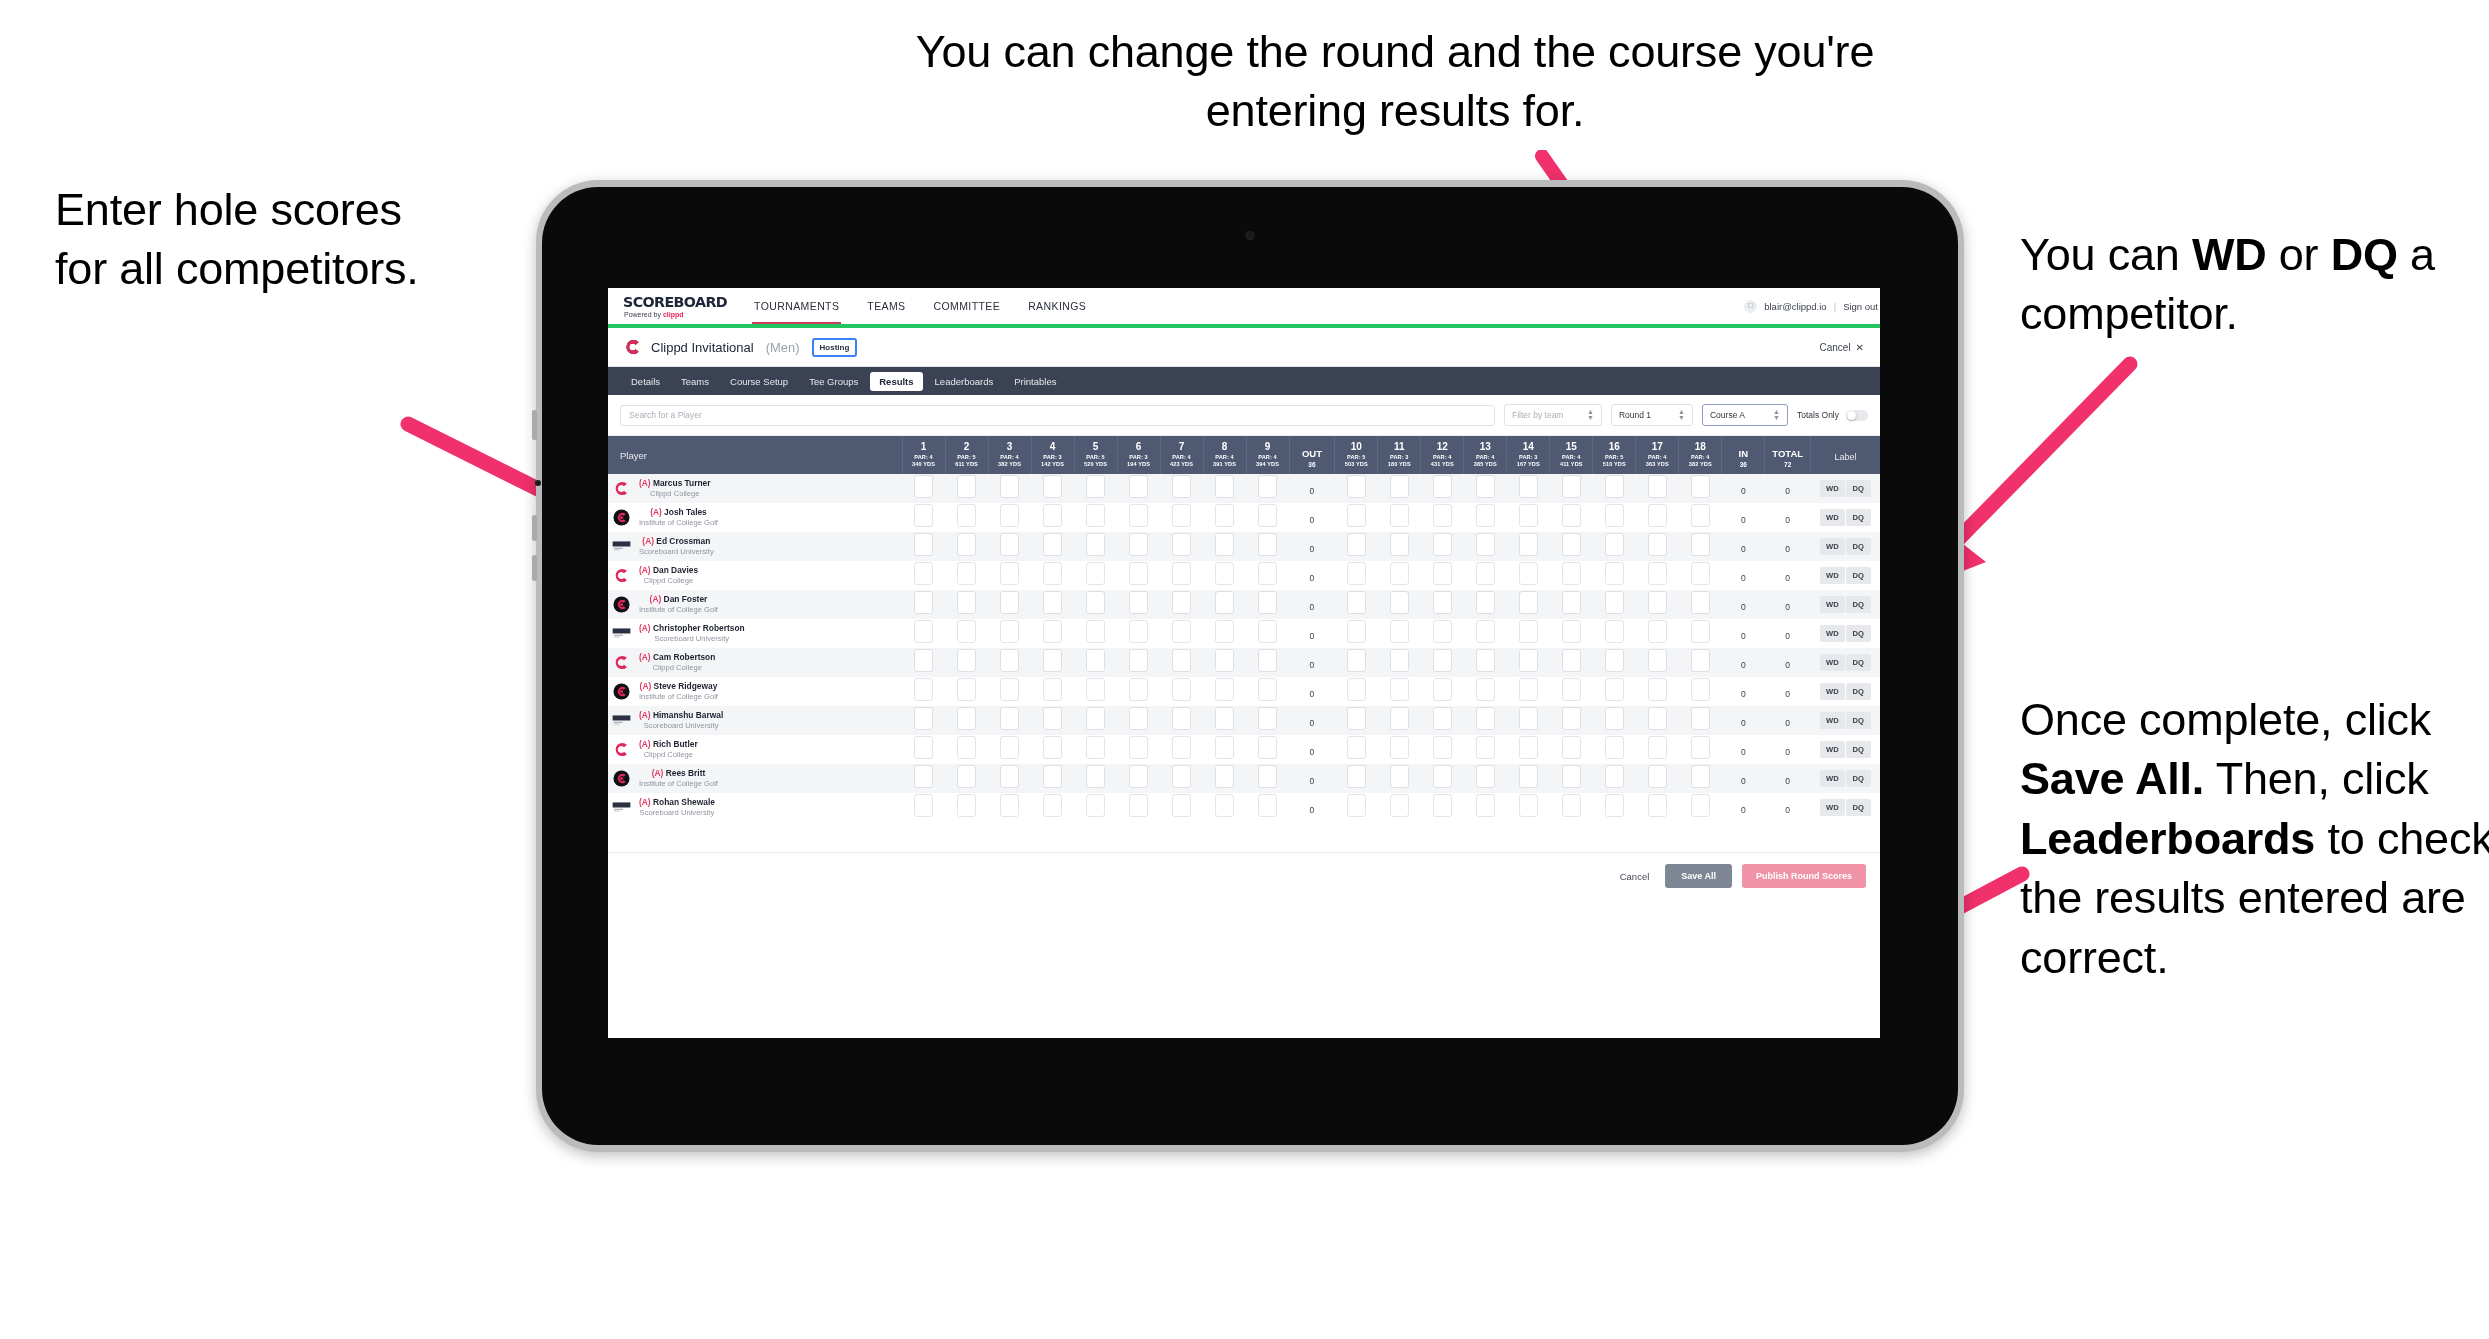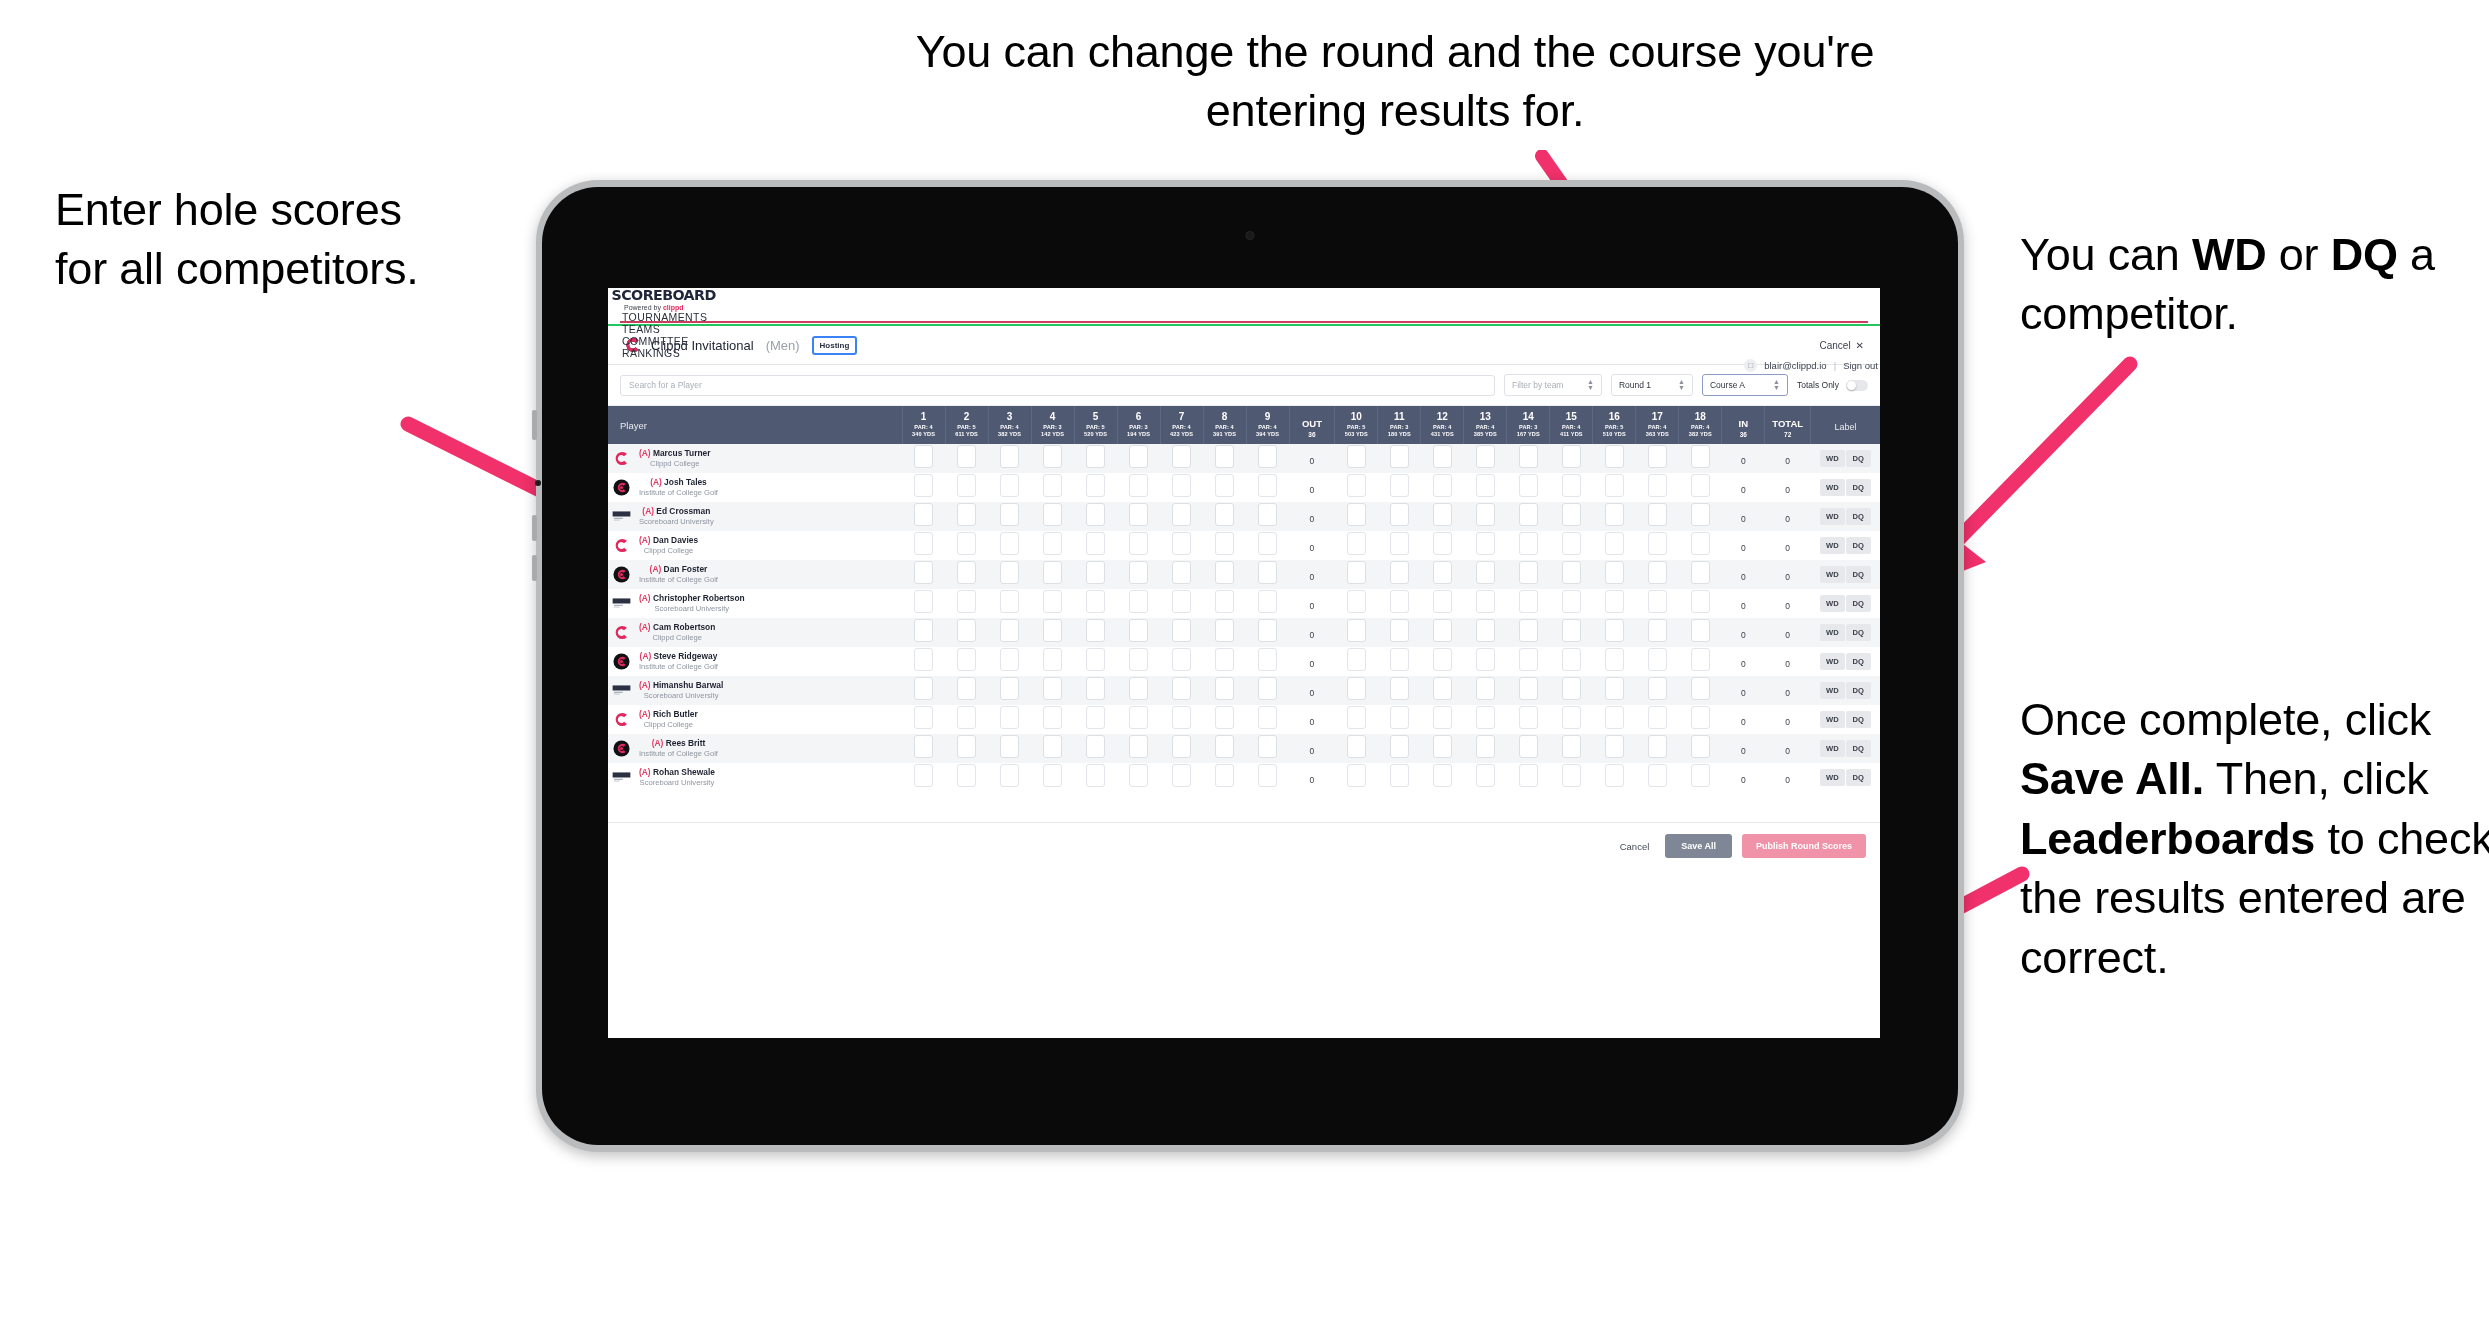--- a/index.html
+++ b/index.html
@@ -27,22 +27,22 @@
   #tablet-body{position:absolute;left:6px;top:7px;right:6px;bottom:7px;
           background:#0a0a0a;border-radius:56px;}
   #screen{position:absolute;left:72px;top:108px;width:1272px;height:750px;
           background:#ffffff;overflow:hidden;}
   
   .cam{position:absolute;width:9px;height:9px;border-radius:50%;background:#1a1a1a;
        box-shadow:inset 0 0 2px #333;}
   .btn-side{position:absolute;background:#a8aaac;border-radius:2px;}
 
   
-  .topnav{height:36px;background:#fff;border-bottom:2px solid #22c55e;
-          display:flex;align-items:stretch;position:relative;flex-direction:column;}
+  .topnav{height:36px;background:#fff;border-bottom:4px solid #22c55e;
+          display:flex;align-items:stretch;position:relative;}
   .brand{display:flex;flex-direction:column;justify-content:center;padding:0 14px 0 16px;}
   .brand-main{font-family:"DejaVu Sans",sans-serif;font-weight:bold;font-size:14px;
               letter-spacing:-0.6px;color:#20263a;line-height:1;transform:scaleX(1.02);}
   .brand-sub{font-size:7px;color:#3b3f4a;margin-top:2px;line-height:1;}
   .brand-sub .pink{color:#e8285e;font-weight:bold;}
   .navitem{display:flex;align-items:center;padding:0 14px;font-size:10.5px;
            color:#2a2f3d;letter-spacing:.4px;position:relative;cursor:pointer;}
   .navitem.active:after{content:"";position:absolute;left:12px;right:12px;bottom:0;
            height:2.5px;background:#c9405f;}
   .topnav-right{margin-left:auto;display:flex;align-items:center;padding-right:2px;
@@ -208,20 +208,29 @@
       </div>
       <span class="t-title">Clippd Invitational</span>
       <span class="t-gender">(Men)</span>
       <span class="t-badge">Hosting</span>
       <div class="cancel-x">
         <span>Cancel</span>
         <span>✕</span>
       </div>
     </div>
 
+    <div class="tabbar">
+      <div class="tab">Details</div>
+      <div class="tab">Teams</div>
+      <div class="tab">Course Setup</div>
+      <div class="tab">Tee Groups</div>
+      <div class="tab active">Results</div>
+      <div class="tab">Leaderboards</div>
+      <div class="tab">Printables</div>
+    </div>
 
     <div class="filterbar">
       <div class="search">
         <span>Search for a Player</span>
       </div>
       <div class="selbox placeholder" style="width:82px">
         <span>Filter by team</span>
         <span class="spin">▲<br>▼</span>
       </div>
       <div class="selbox" style="width:66px">

